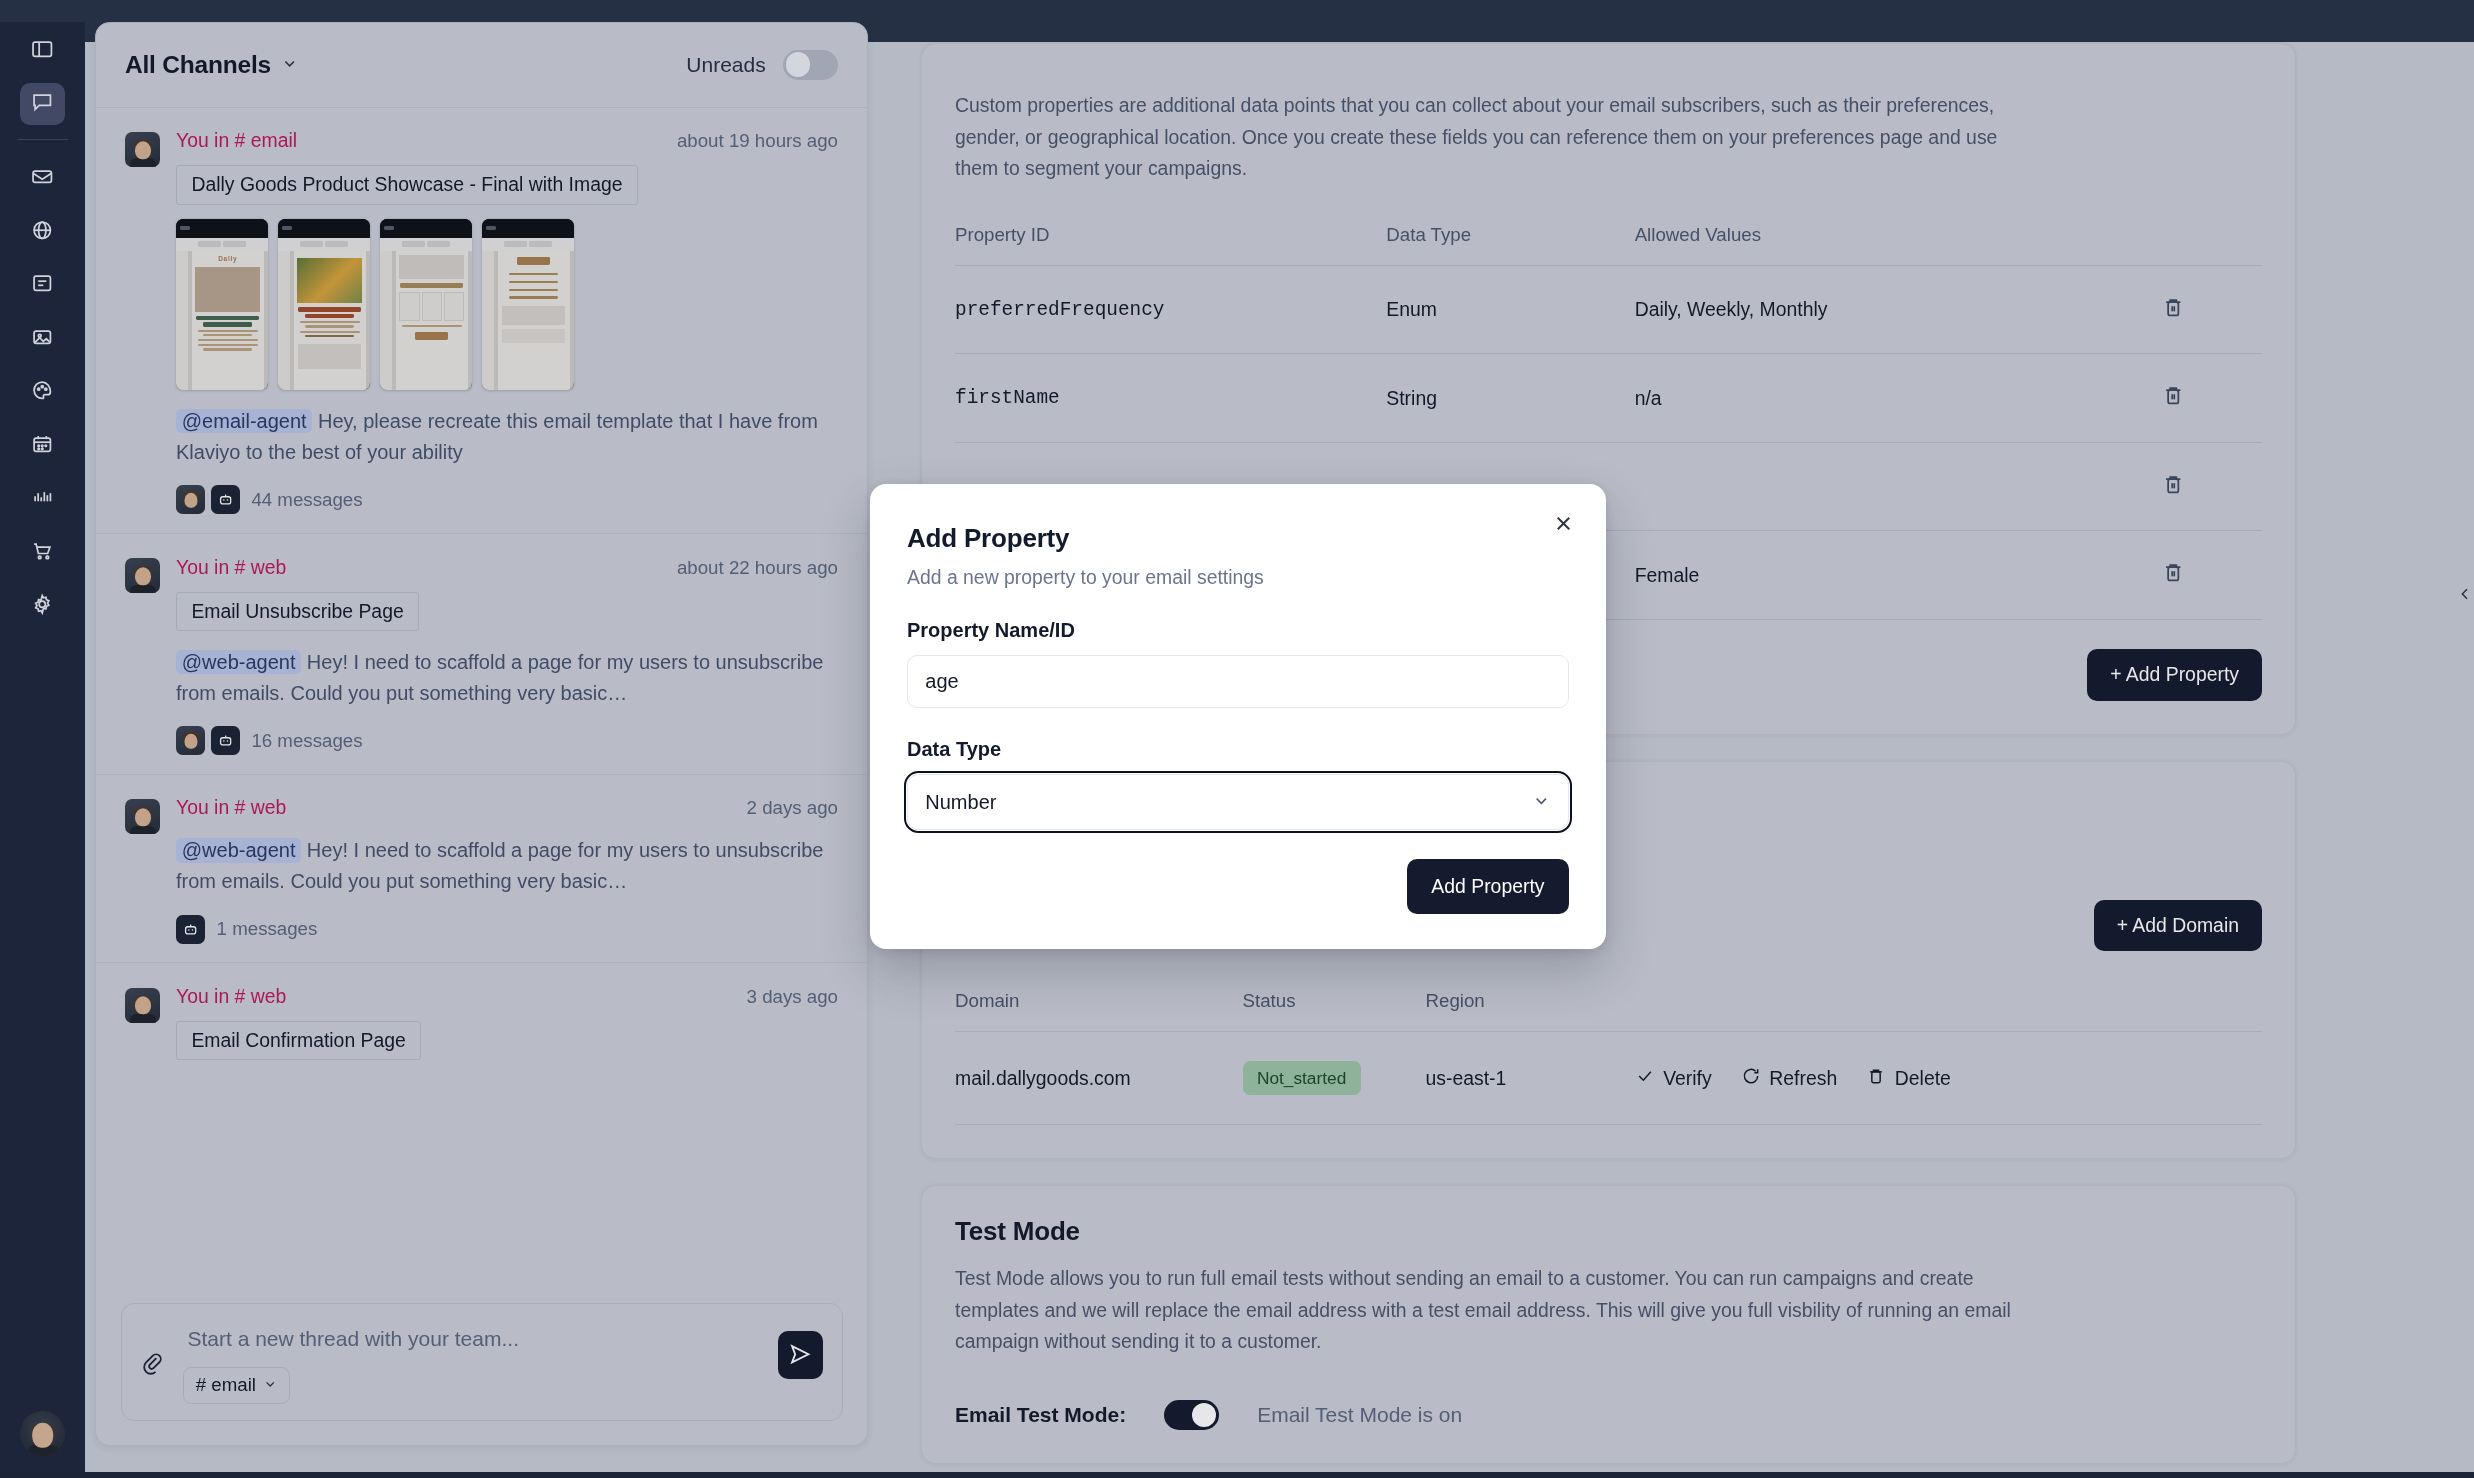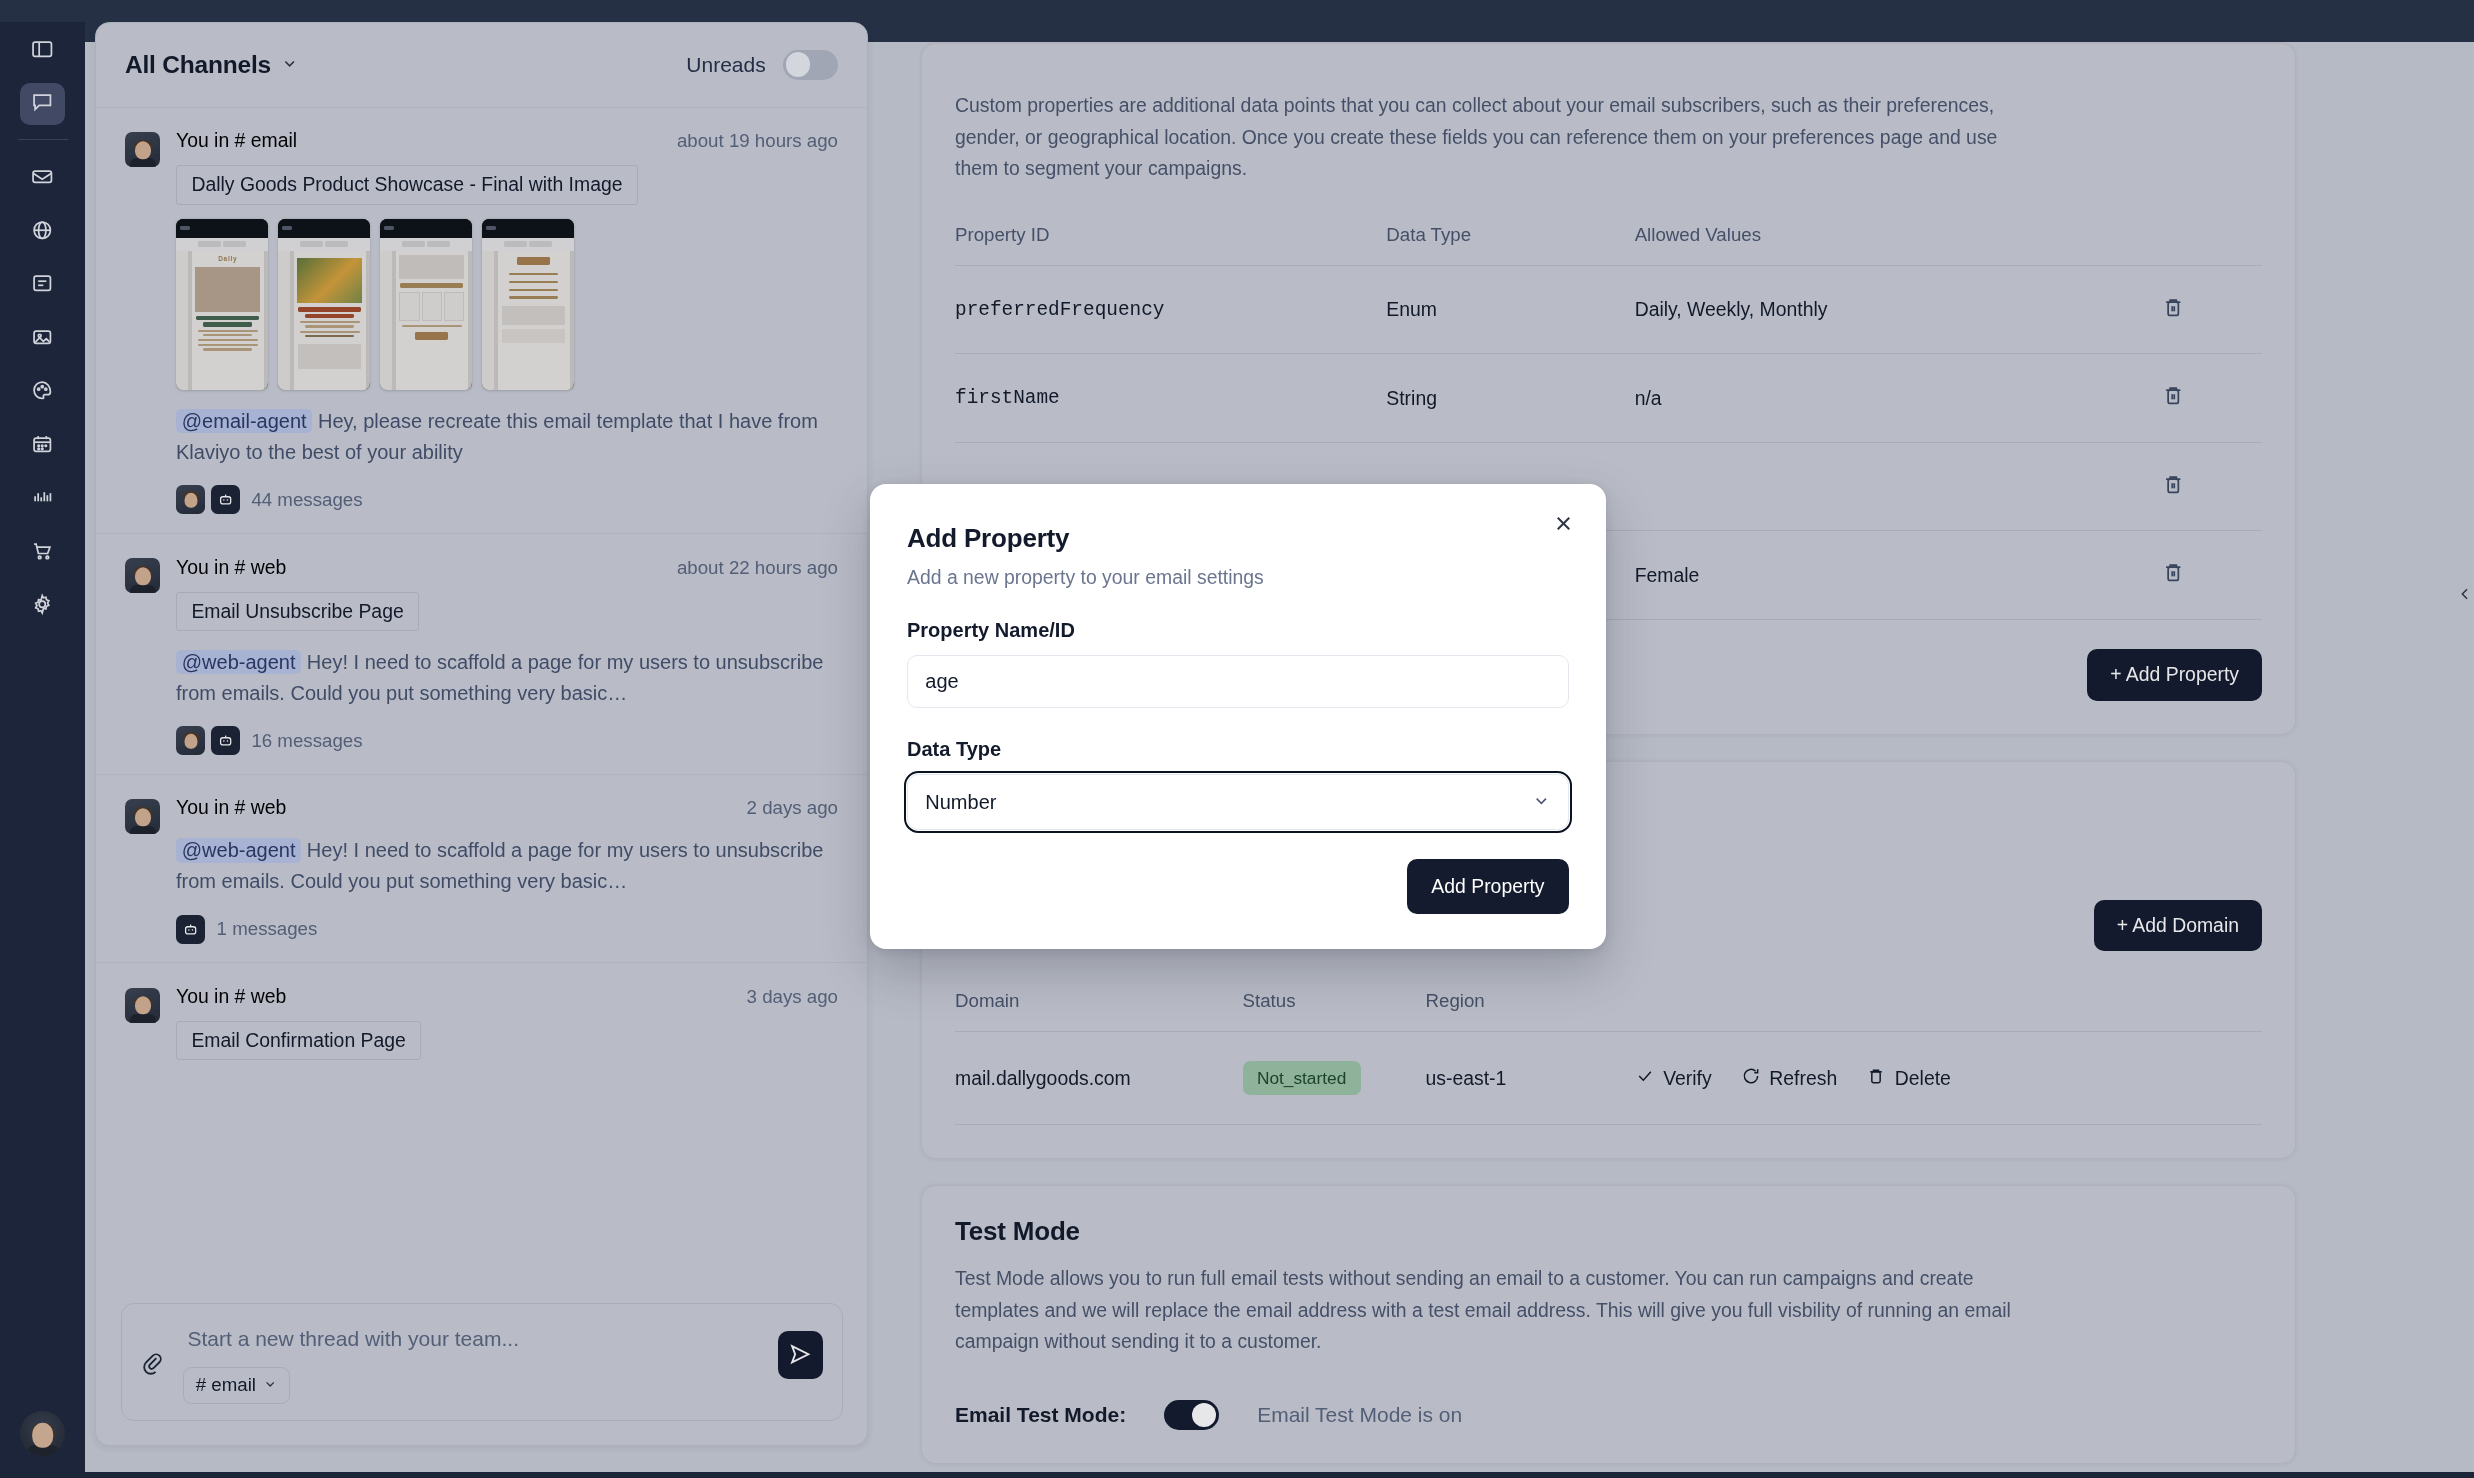--- a/index.html
+++ b/index.html
@@ -104,21 +104,21 @@
     position:relative; overflow:hidden; margin-top: 2.9px;
   }
   .t-avatar .f { position:absolute; left:50%; top:50%; transform:translate(-50%,-48%);
     width:16px;height:18px;border-radius:50% 50% 45% 45%;background:#d7b396;}
   .t-avatar .h { position:absolute; left:50%; top:22%; transform:translateX(-50%);
     width:18.7px;height:9.4px;border-radius:9.4px 9.4px 2.2px 2.2px;background:#4b3727;}
   .t-avatar .b { position:absolute; left:50%; bottom:-2.2px; transform:translateX(-50%);
     width:26px;height:10.8px;border-radius:6.5px 6.5px 0 0;background:#1f232c;}
   .t-main { flex:1 1 auto; min-width:0; }
   .t-row1 { display:flex; align-items:baseline; }
-  .t-who { font-size: 19.4px; color:#000000; }
+  .t-who { font-size: 19.4px; color:#be185d; }
   .t-when { margin-left:auto; font-size: 18.7px; color:#5b6781; }
   .t-chip {
     display:inline-block; margin-top: 13px;
     padding: 7.2px 14.4px; border:0.7px solid #b6bdc9; border-radius: 3px;
     font-size: 19.4px; color:#121a2b; background: transparent;
   }
   .t-snippet { margin-top: 16px; font-size: 20px; line-height:1.55; color:#46536f; }
   .mention {
     background:#b9c6e8; color:#2b3a68; border-radius: 5px;
     padding: 1.4px 5.8px; font-weight: 500;

